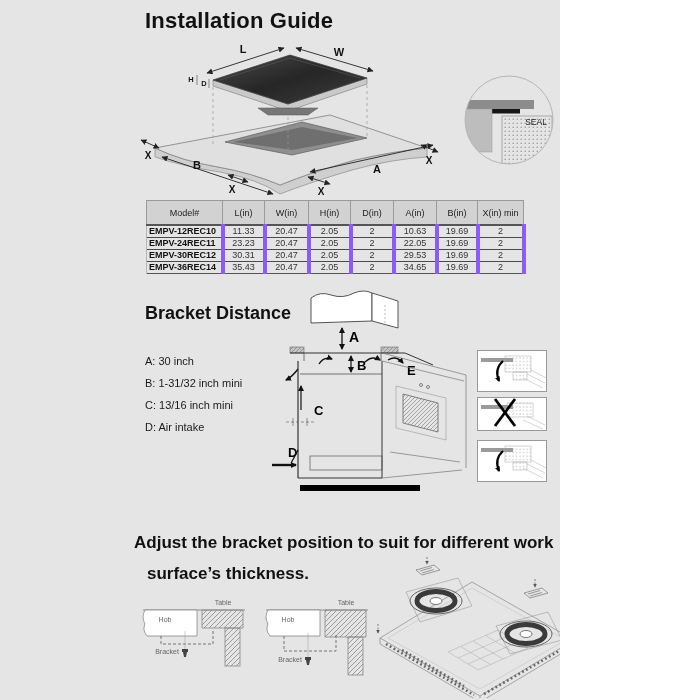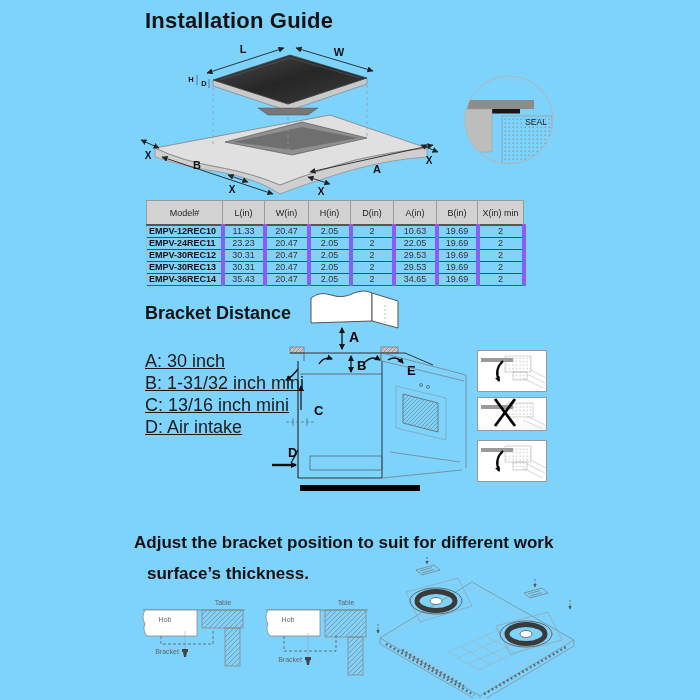--- a/index.html
+++ b/index.html
@@ -1,22 +1,22 @@
 <!DOCTYPE html>
 <html><head>
 <meta charset="utf-8">
 <style>
   html,body{margin:0;padding:0;background:#fff;}
-  #page{position:relative;width:700px;height:700px;background:#7dd3fc;overflow:hidden;
+  #page{position:relative;width:560px;height:700px;background:#e5e5e5;overflow:hidden;
         font-family:"Liberation Sans",sans-serif;color:#111;}
   .abs{position:absolute;}
   .title{font-size:22px;font-weight:bold;letter-spacing:.2px;}
   .h2{font-size:18px;font-weight:bold;}
   .h3{font-size:17px;font-weight:bold;}
-  .safety-list{font-size:18px;line-height:22px;color:#1a1a1a;text-decoration:underline;}
+  .safety-list{font-size:11px;line-height:22px;color:#1a1a1a;}
   
   table.spec{border-collapse:collapse;table-layout:fixed;width:377px;border:1px solid #555;}
   table.spec th{background:#d2d2d2;font-size:9px;font-weight:normal;color:#222;
                 height:21px;border:1px solid #9a9a9a;border-bottom:2px solid #555;text-align:center;}
   table.spec td{font-size:9px;color:#333;height:11px;line-height:11px;text-align:center;
                 border-left:1px solid #b5b5b5;border-right:4px solid #8b5cf6;
                 border-top:1px solid #4a4a4a;padding:0;}
   table.spec td.model{font-weight:bold;color:#111;text-align:left;padding-left:2px;}
   svg text{font-family:"Liberation Sans",sans-serif;}
 </style>
@@ -157,30 +157,20 @@
         <td class="model">EMPV-30REC12</td>
         <td>30.31</td>
         <td>20.47</td>
         <td>2.05</td>
         <td>2</td>
         <td>29.53</td>
         <td>19.69</td>
         <td>2</td>
       </tr>
       <tr>
-        <td class="model">EMPV-30REC13</td>
-        <td>30.31</td>
-        <td>20.47</td>
-        <td>2.05</td>
-        <td>2</td>
-        <td>29.53</td>
-        <td>19.69</td>
-        <td>2</td>
-      </tr>
-      <tr>
         <td class="model">EMPV-36REC14</td>
         <td>35.43</td>
         <td>20.47</td>
         <td>2.05</td>
         <td>2</td>
         <td>34.65</td>
         <td>19.69</td>
         <td>2</td>
       </tr>
     </tbody>

